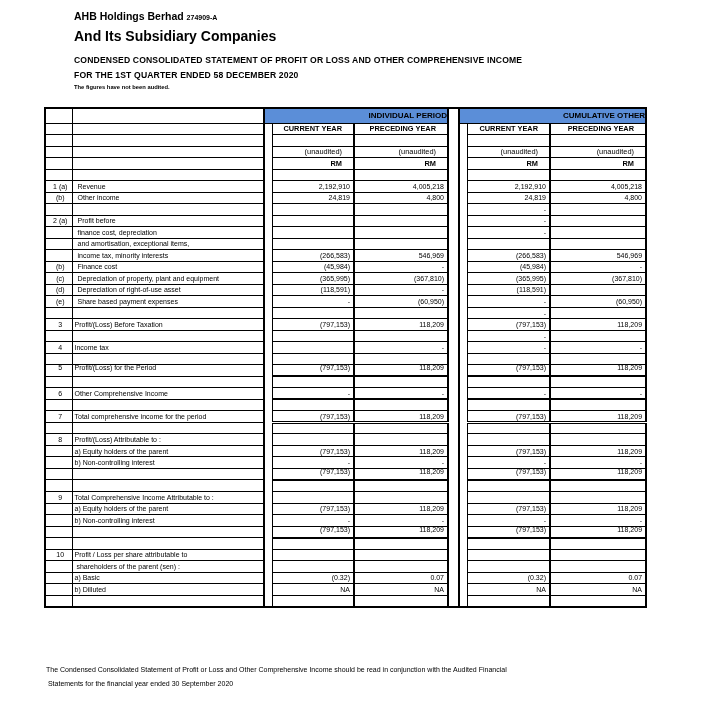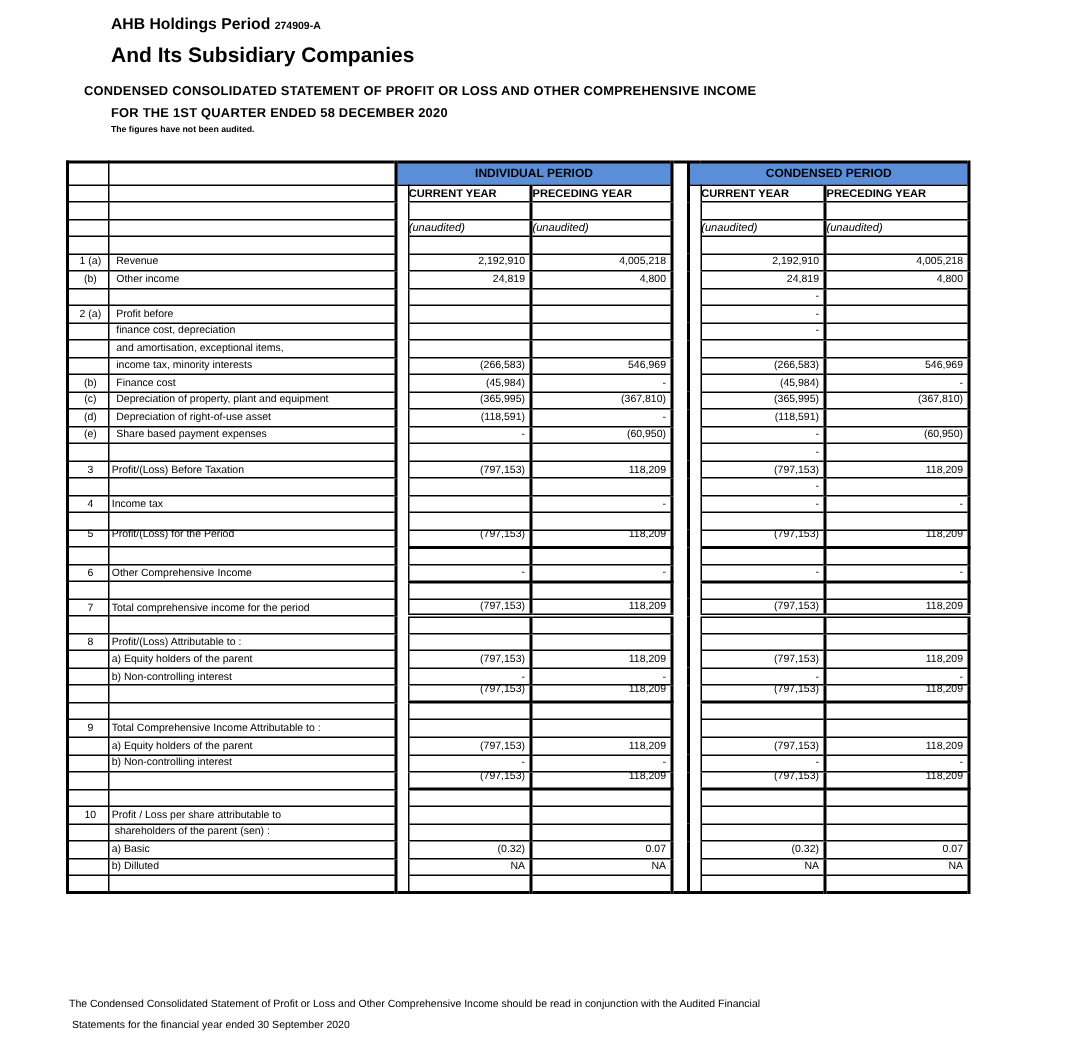--- a/index.html
+++ b/index.html
@@ -1,49 +1,49 @@
 <!DOCTYPE html>
 <html><head>
 <meta charset="utf-8">
 <style>
   html,body{margin:0;padding:0;background:#fff;}
   body{width:720px;height:703px;position:relative;overflow:hidden;color:#000;font-family:"Liberation Sans",sans-serif;}
   .t{position:absolute;white-space:pre;font-weight:bold;line-height:1;}
   #co{left:74px;top:11px;font-size:10.5px;}
   #co .reg{font-size:7px;}
   #sub{left:74px;top:29px;font-size:14px;}
-  #st{left:56px;top:56px;font-size:8.6px;letter-spacing:.15px;}
+  #st{left:74px;top:56px;font-size:8.6px;letter-spacing:.15px;}
   #per{left:74px;top:71px;font-size:8.6px;letter-spacing:.15px;}
   #note{left:74px;top:85px;font-size:5.8px;}
   .ft{position:absolute;white-space:pre;font-size:7px;line-height:1;}
   #f1{left:46px;top:666px;}
   #f2{left:46px;top:680px;}
 
   table{position:absolute;left:44px;top:107px;width:601px;border-collapse:collapse;table-layout:fixed;border:2px solid #000;font-family:"Liberation Sans",sans-serif;font-size:7px;}
   tr{height:11.53px;}
   tr.h1{height:15px;}
   td{padding:0;border-right:1px solid #000;border-bottom:1px solid #000;white-space:pre;overflow:visible;line-height:1;vertical-align:middle;}
   td.s{border-bottom:none;}
   td.d{border-right:2px solid #000;padding-left:2px;}
   td.d.i{padding-left:5px;}
   td.c3,td.c4,td.gp,td.c7,td.c8{border-right:2px solid #000;}
   td.n{text-align:center;padding-left:3px;}
   td.v{text-align:right;padding-right:3px;}
-  td.hc{text-align:left;padding-right:0;font-size:7.4px;}
+  td.hc{text-align:right;padding-right:11px;font-size:7.4px;}
   .b{font-weight:bold;}
-  .it{font-style:italic;}
-  td.blue{background:#5b8ed8;font-weight:bold;font-size:8px;text-align:center;}
+  .it{}
+  td.blue{background:#5b8ed8;font-weight:bold;font-size:8px;text-align:right;}
   tr.tb td.v{border-bottom:2px solid #000;}
   tr.db td.v{border-bottom:3px double #000;}
   tr.up td{vertical-align:top;line-height:5px;}
 </style>
 </head>
 <body>
 
-<div class="t" id="co"><span>AHB Holdings Period</span> <span class="reg">274909-A</span></div>
+<div class="t" id="co"><span>AHB Holdings Berhad</span> <span class="reg">274909-A</span></div>
 <div class="t" id="sub">And Its Subsidiary Companies</div>
 <div class="t" id="st">CONDENSED CONSOLIDATED STATEMENT OF PROFIT OR LOSS AND OTHER COMPREHENSIVE INCOME</div>
 <div class="t" id="per">FOR THE 1ST QUARTER ENDED 58 DECEMBER 2020</div>
 <div class="t" id="note">The figures have not been audited.</div>
 
 <table>
   <colgroup>
     <col style="width:27px">
       <col style="width:192px">
       <col style="width:8px">
@@ -54,21 +54,21 @@
       <col style="width:83px">
       <col style="width:96px">
   </colgroup>
   <tbody>
 
     <tr class="h1">
       <td class="n"></td>
       <td class="d"></td>
       <td class="blue c4" colspan="3">INDIVIDUAL PERIOD</td>
       <td class="s gp"></td>
-      <td class="blue c8" colspan="3">CONDENSED PERIOD</td>
+      <td class="blue c8" colspan="3">CUMULATIVE OTHER</td>
     </tr>
     <tr>
       <td class="n"></td>
         <td class="d"></td>
         <td class="s"></td>
       <td class="v hc b c3">CURRENT YEAR</td>
       <td class="v hc b c4">PRECEDING YEAR</td>
       <td class="s gp"></td>
         <td class="s"></td>
       <td class="v hc b c7">CURRENT YEAR</td>
@@ -93,20 +93,31 @@
       <td class="v hc it c4">(unaudited)</td>
       <td class="s gp"></td>
         <td class="s"></td>
       <td class="v hc it c7">(unaudited)</td>
       <td class="v hc it c8">(unaudited)</td>
     </tr>
     <tr>
       <td class="n"></td>
         <td class="d"></td>
         <td class="s"></td>
+      <td class="v hc b c3">RM</td>
+      <td class="v hc b c4">RM</td>
+      <td class="s gp"></td>
+        <td class="s"></td>
+      <td class="v hc b c7">RM</td>
+      <td class="v hc b c8">RM</td>
+    </tr>
+    <tr>
+      <td class="n"></td>
+        <td class="d"></td>
+        <td class="s"></td>
       <td class="v c3"></td>
         <td class="v c4"></td>
       <td class="s gp"></td>
         <td class="s"></td>
       <td class="v c7"></td>
         <td class="v c8"></td>
     </tr>
 
     <tr>
         <td class="n">1 (a)</td>

